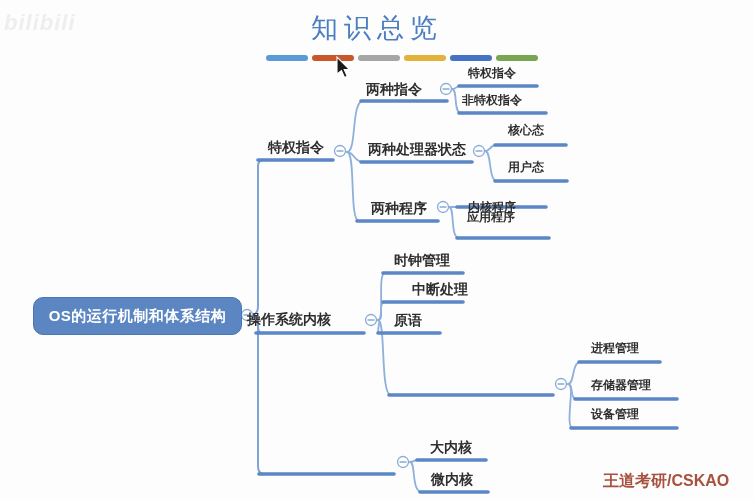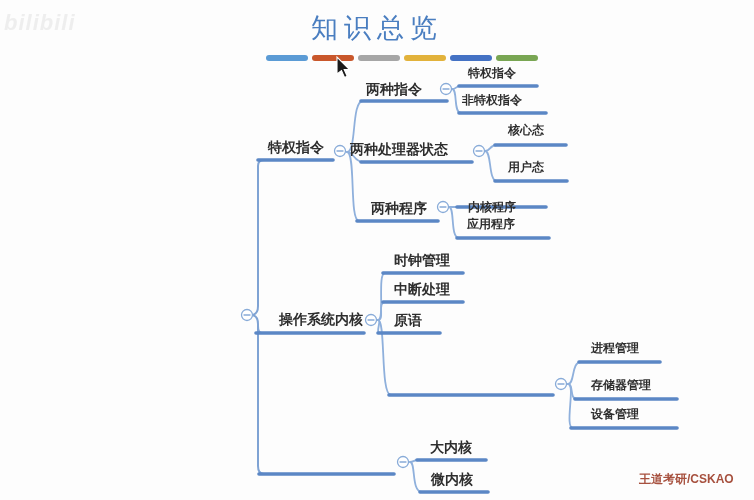--- a/index.html
+++ b/index.html
@@ -30,22 +30,22 @@
   }
   .node-label.small{font-size:12px;}
   .root-node{
     position:absolute;left:33px;top:297px;width:207px;height:36px;
     background:#5b86c2;border:1px solid #4a76b4;border-radius:10px;
     color:#ffffff;font-weight:bold;font-size:15px;
     display:flex;align-items:center;justify-content:center;
     letter-spacing:.5px;
   }
   .credit{
-    position:absolute;left:639px;top:471px;
-    font-size:12px;font-weight:bold;color:#a7513f;white-space:nowrap;
+    position:absolute;left:603px;top:471px;
+    font-size:16px;font-weight:bold;color:#a7513f;white-space:nowrap;
   }
   svg.layer{position:absolute;left:0;top:0;}
   .u{stroke:#5b87c5;stroke-width:3.6;stroke-linecap:round;}
   .curve{fill:none;stroke:#8fb0dc;stroke-width:1.8;stroke-linecap:round;}
   .trunk{fill:none;stroke:#7fa3d4;stroke-width:2;stroke-linecap:round;}
   .minus circle{fill:#ffffff;stroke:#88abd8;stroke-width:1.3;}
   .minus line{stroke:#88abd8;stroke-width:1.3;stroke-linecap:round;}
 </style>
 </head>
 <body>
@@ -149,36 +149,37 @@
         <line x1="558" y1="384" x2="564" y2="384"></line>
       </g>
     <g class="minus">
       <circle cx="403" cy="462" r="5.5"></circle>
         <line x1="400" y1="462" x2="406" y2="462"></line>
       </g>
 
     <polygon points="337,57 337,74 341.5,70.5 344.5,77.5 347.2,76.2 344.2,69.5 349.5,69.5" fill="#1a1a1a" stroke="#ffffff" stroke-width="1.1"></polygon>
   </svg>
 
+  <div class="root-node">OS的运行机制和体系结构</div>
 
   <div class="node-label" style="left:268px;top:139px;">特权指令</div>
-  <div class="node-label" style="left:279px;top:311px;">操作系统内核</div>
+  <div class="node-label" style="left:247px;top:311px;">操作系统内核</div>
 
   <div class="node-label" style="left:366px;top:81px;">两种指令</div>
   <div class="node-label small" style="left:468px;top:66px;">特权指令</div>
   <div class="node-label small" style="left:462px;top:93px;">非特权指令</div>
-  <div class="node-label" style="left:350px;top:141px;">两种处理器状态</div>
+  <div class="node-label" style="left:368px;top:141px;">两种处理器状态</div>
   <div class="node-label small" style="left:508px;top:123px;">核心态</div>
   <div class="node-label small" style="left:508px;top:160px;">用户态</div>
   <div class="node-label" style="left:371px;top:200px;">两种程序</div>
   <div class="node-label small" style="left:468px;top:200px;">内核程序</div>
-  <div class="node-label small" style="left:467px;top:217px;">应用程序</div>
+  <div class="node-label small" style="left:467px;top:210px;">应用程序</div>
 
   <div class="node-label" style="left:394px;top:252px;">时钟管理</div>
-  <div class="node-label" style="left:394px;top:281px;">中断处理</div>
+  <div class="node-label" style="left:412px;top:281px;">中断处理</div>
   <div class="node-label" style="left:394px;top:312px;text-align:center;">原语</div>
   <div class="node-label small" style="left:591px;top:341px;">进程管理</div>
   <div class="node-label small" style="left:591px;top:378px;">存储器管理</div>
   <div class="node-label small" style="left:591px;top:407px;">设备管理</div>
 
   <div class="node-label" style="left:430px;top:439px;">大内核</div>
   <div class="node-label" style="left:431px;top:471px;">微内核</div>
 
   <div class="credit">王道考研/CSKAO</div>
 </div>

